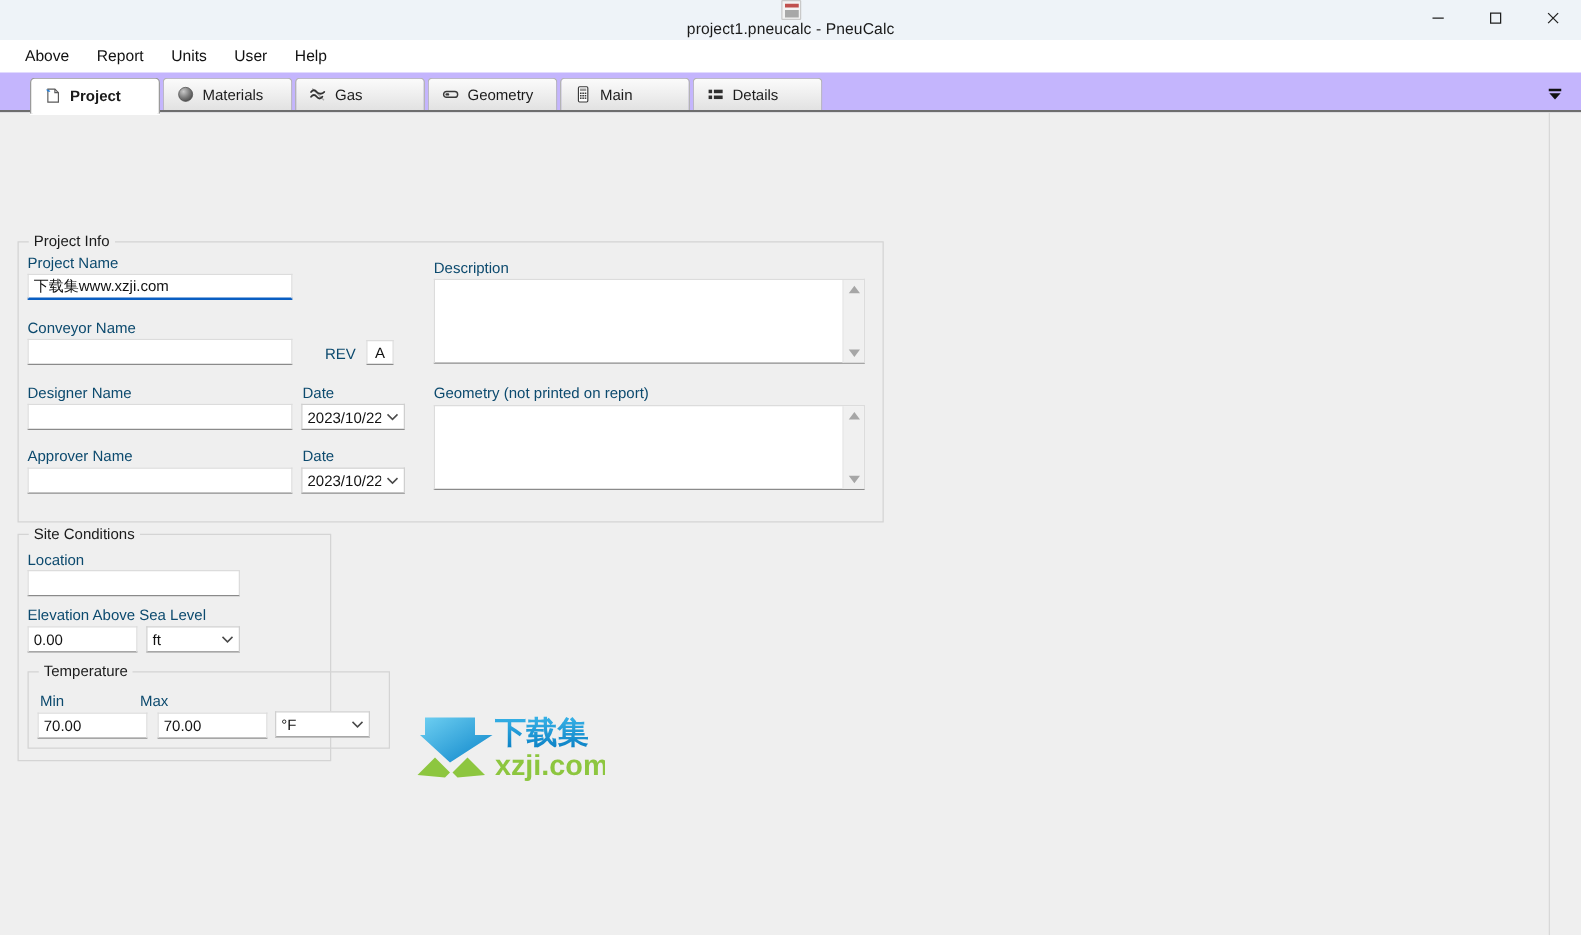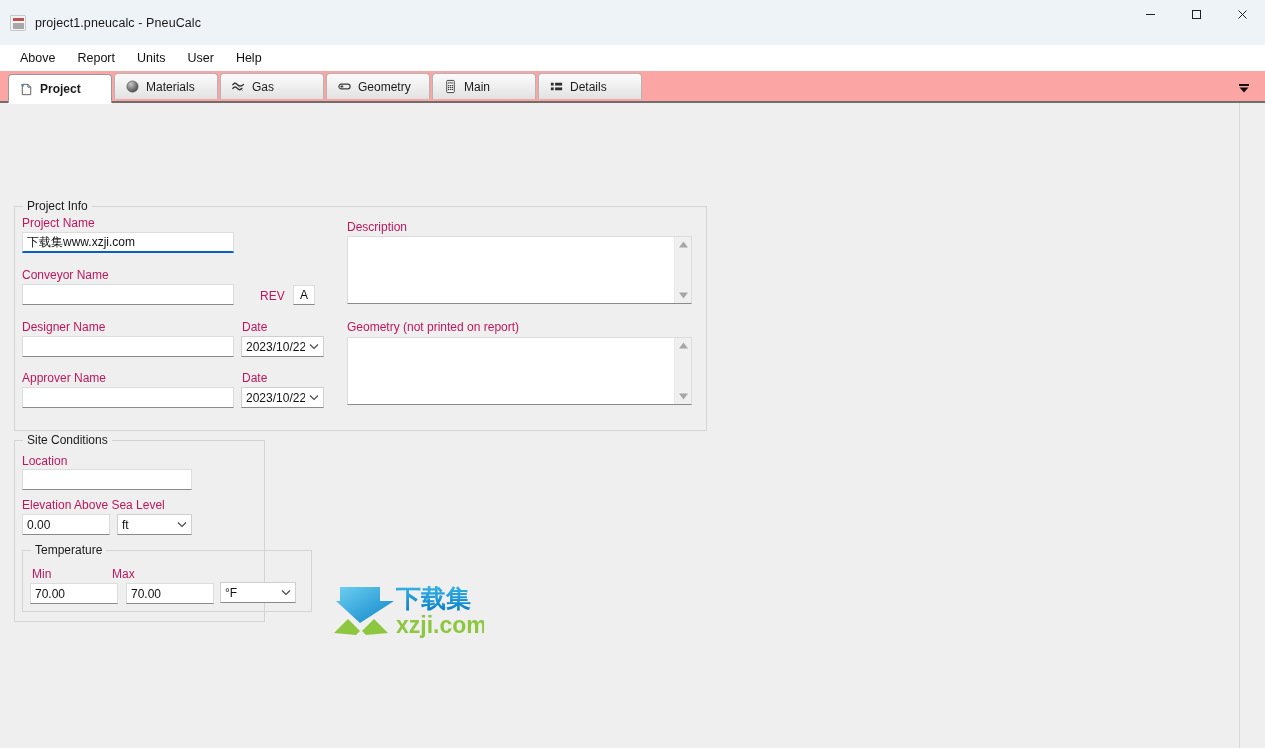--- a/index.html
+++ b/index.html
@@ -6,26 +6,27 @@
   html, body {
     margin: 0; padding: 0;
     width: 1265px; height: 748px;
     overflow: hidden;
     background: #ffffff;
     font-family: "Liberation Sans", sans-serif;
   }
 
   
   .titlebar {
-    height: 45px;
+    height: 32px;
     background: #eef3f8;
     display: flex;
     align-items: center;
     position: relative;
     border-bottom: none;
+    flex-direction: column;
   }
   .app-icon {
     width: 16px; height: 16px;
     margin-left: 10px; margin-right: 9px;
     background: #f3f3f3;
     border: 1px solid #c9c9c9;
     border-radius: 1px;
     position: relative;
     flex: none;
   }
@@ -70,25 +71,25 @@
     font-size: 12.5px;
     color: #111;
     padding: 3px 10px;
     margin-right: 2px;
     white-space: nowrap;
   }
 
   
   .tabstrip {
     height: 32px;
-    background: #fca5a5;
+    background: #c4b5fd;
     position: relative;
     display: flex;
-    align-items: flex-start;
-    padding-left: 8px;
+    align-items: center;
+    padding-left: 24px;
     border-bottom: 2px solid #6e6e6e;
   }
   .tab {
     height: 26px;
     min-width: 104px;
     margin-right: 2px;
     display: flex;
     align-items: center;
     gap: 6px;
     padding: 0 12px 0 10px;
@@ -152,21 +153,21 @@
     background: #efefef;
     padding: 0 4px;
     font-size: 12px;
     color: #1b1b1b;
     white-space: nowrap;
   }
 
   .fld-label {
     position: absolute;
     font-size: 12px;
-    color: #be185d;
+    color: #0c4a6e;
     white-space: nowrap;
   }
 
   
   .tinput {
     position: absolute;
     background: #ffffff;
     border: 1px solid #dcdcdc;
     border-bottom: 1px solid #8a8a8a;
     font-family: "Liberation Sans", sans-serif;

